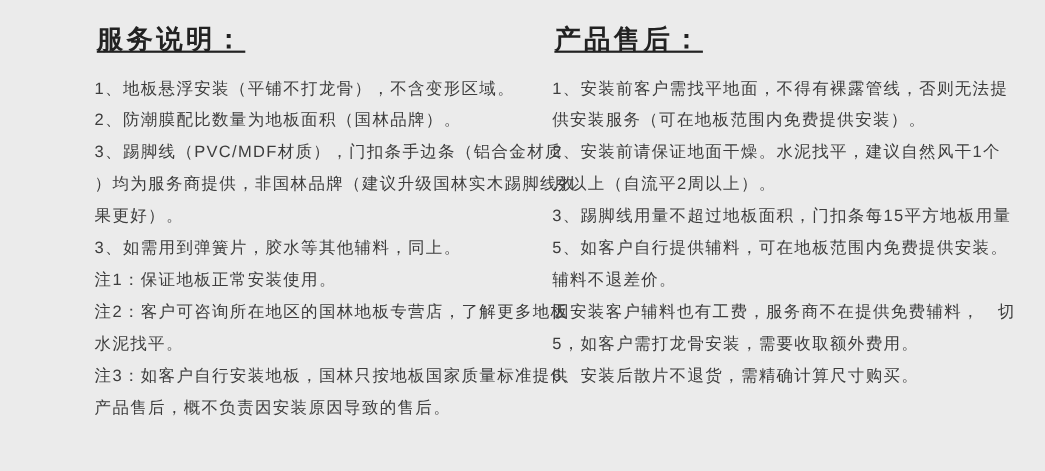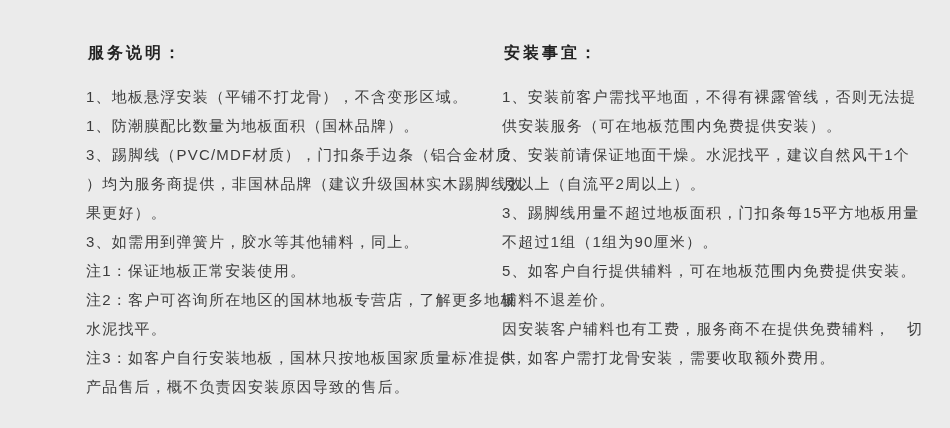--- a/index.html
+++ b/index.html
@@ -6,59 +6,59 @@
   body{
     width:950px;height:428px;
     background:#ebebeb;
     font-family:"Liberation Sans","DejaVu Sans",sans-serif;
     overflow:hidden;position:relative;
   }
   .col{position:absolute;top:22px;}
   .col-left{left:86px;width:402px;}
   .col-right{left:502px;width:416px;}
   .col-title{
-    font-size:16px;line-height:30px;font-weight:bold;
-    color:#222222;letter-spacing:3px;margin:16px 0 14px 2px;
+    font-size:24px;line-height:30px;font-weight:bold;
+    color:#222222;letter-spacing:3px;margin:0 0 14px 2px;text-decoration:underline;
   }
   .text-line{
     font-size:15px;line-height:29px;color:#3d3d3d;
     letter-spacing:1.2px;white-space:nowrap;
   }
 </style>
 </head>
 <body>
 
 <div>
 
   <section class="col col-left">
     <h2 class="col-title">服务说明：</h2>
     <div>
       <div class="text-line">1、地板悬浮安装（平铺不打龙骨），不含变形区域。</div>
-      <div class="text-line">1、防潮膜配比数量为地板面积（国林品牌）。</div>
+      <div class="text-line">2、防潮膜配比数量为地板面积（国林品牌）。</div>
       <div class="text-line">3、踢脚线（PVC/MDF材质），门扣条手边条（铝合金材质</div>
       <div class="text-line">）均为服务商提供，非国林品牌（建议升级国林实木踢脚线效</div>
       <div class="text-line">果更好）。</div>
       <div class="text-line">3、如需用到弹簧片，胶水等其他辅料，同上。</div>
       <div class="text-line">注1：保证地板正常安装使用。</div>
       <div class="text-line">注2：客户可咨询所在地区的国林地板专营店，了解更多地板</div>
       <div class="text-line">水泥找平。</div>
       <div class="text-line">注3：如客户自行安装地板，国林只按地板国家质量标准提供</div>
       <div class="text-line">产品售后，概不负责因安装原因导致的售后。</div>
     </div>
   </section>
 
   <section class="col col-right">
-    <h2 class="col-title">安装事宜：</h2>
+    <h2 class="col-title">产品售后：</h2>
     <div>
       <div class="text-line">1、安装前客户需找平地面，不得有裸露管线，否则无法提</div>
       <div class="text-line">供安装服务（可在地板范围内免费提供安装）。</div>
       <div class="text-line">2、安装前请保证地面干燥。水泥找平，建议自然风干1个</div>
       <div class="text-line">月以上（自流平2周以上）。</div>
       <div class="text-line">3、踢脚线用量不超过地板面积，门扣条每15平方地板用量</div>
-      <div class="text-line">不超过1组（1组为90厘米）。</div>
       <div class="text-line">5、如客户自行提供辅料，可在地板范围内免费提供安装。</div>
       <div class="text-line">辅料不退差价。</div>
       <div class="text-line">因安装客户辅料也有工费，服务商不在提供免费辅料，　切</div>
       <div class="text-line">5，如客户需打龙骨安装，需要收取额外费用。</div>
+      <div class="text-line">6、安装后散片不退货，需精确计算尺寸购买。</div>
     </div>
   </section>
 
 </div>
 
 </body></html>

